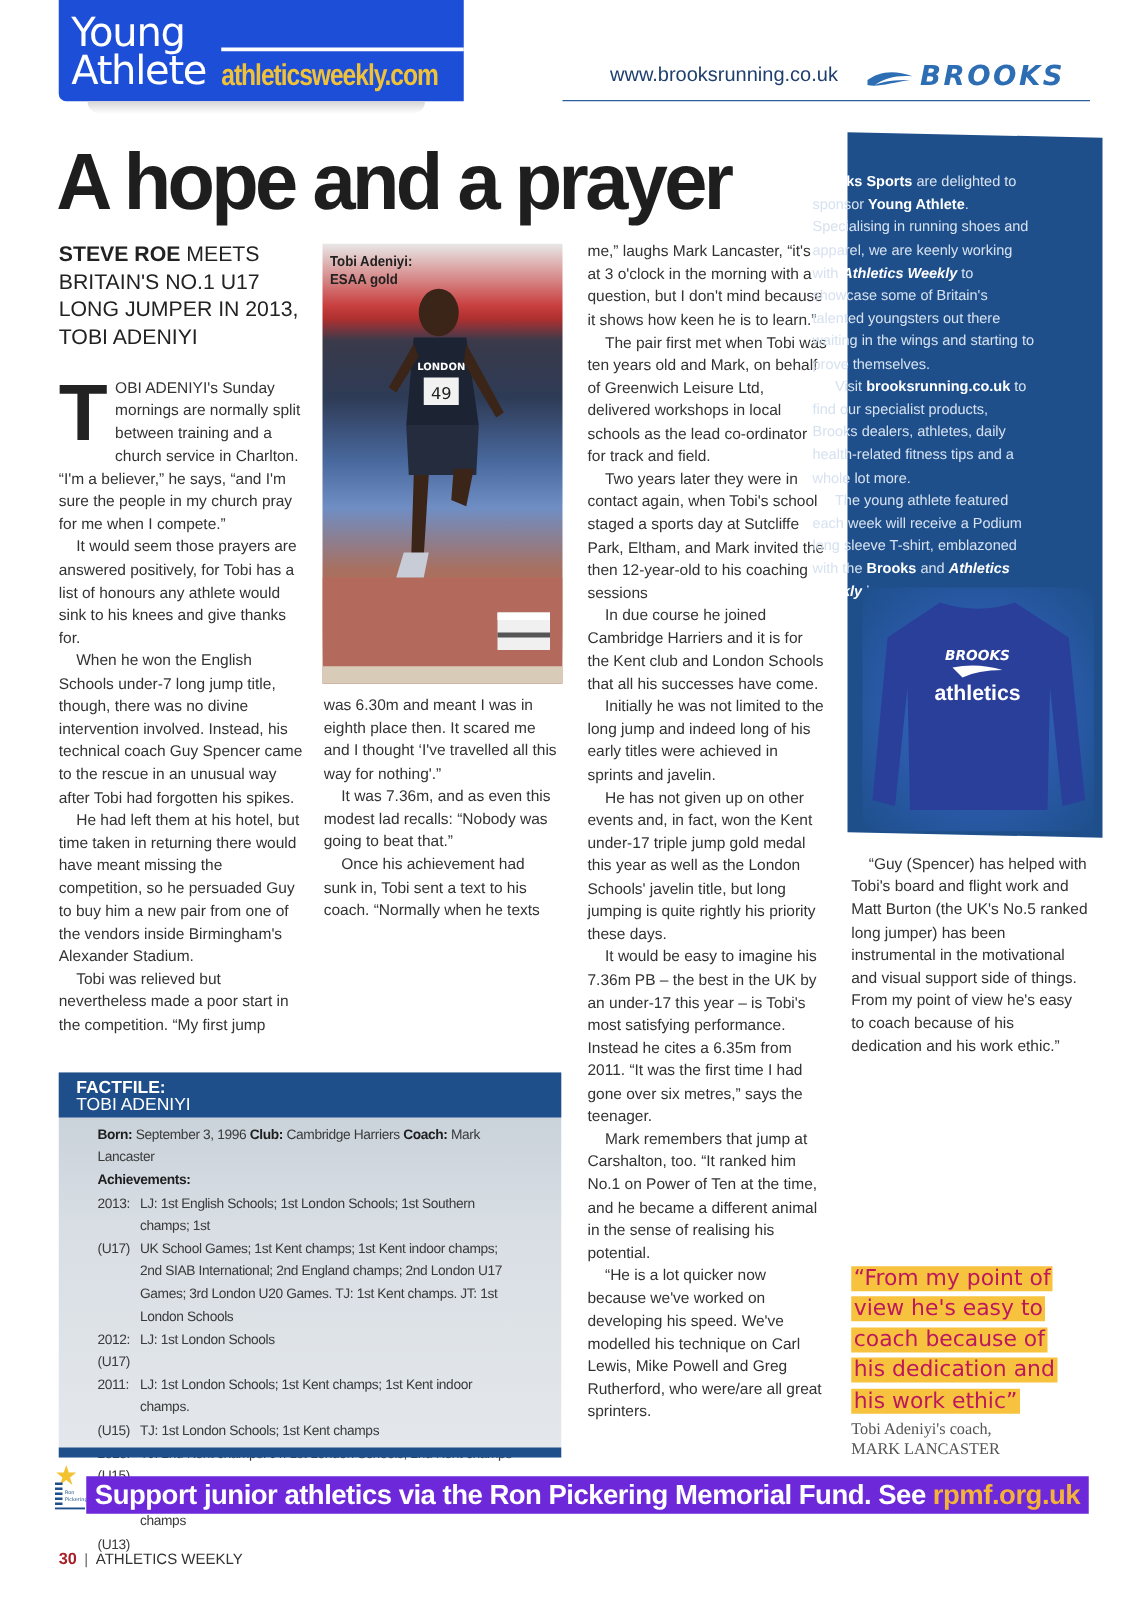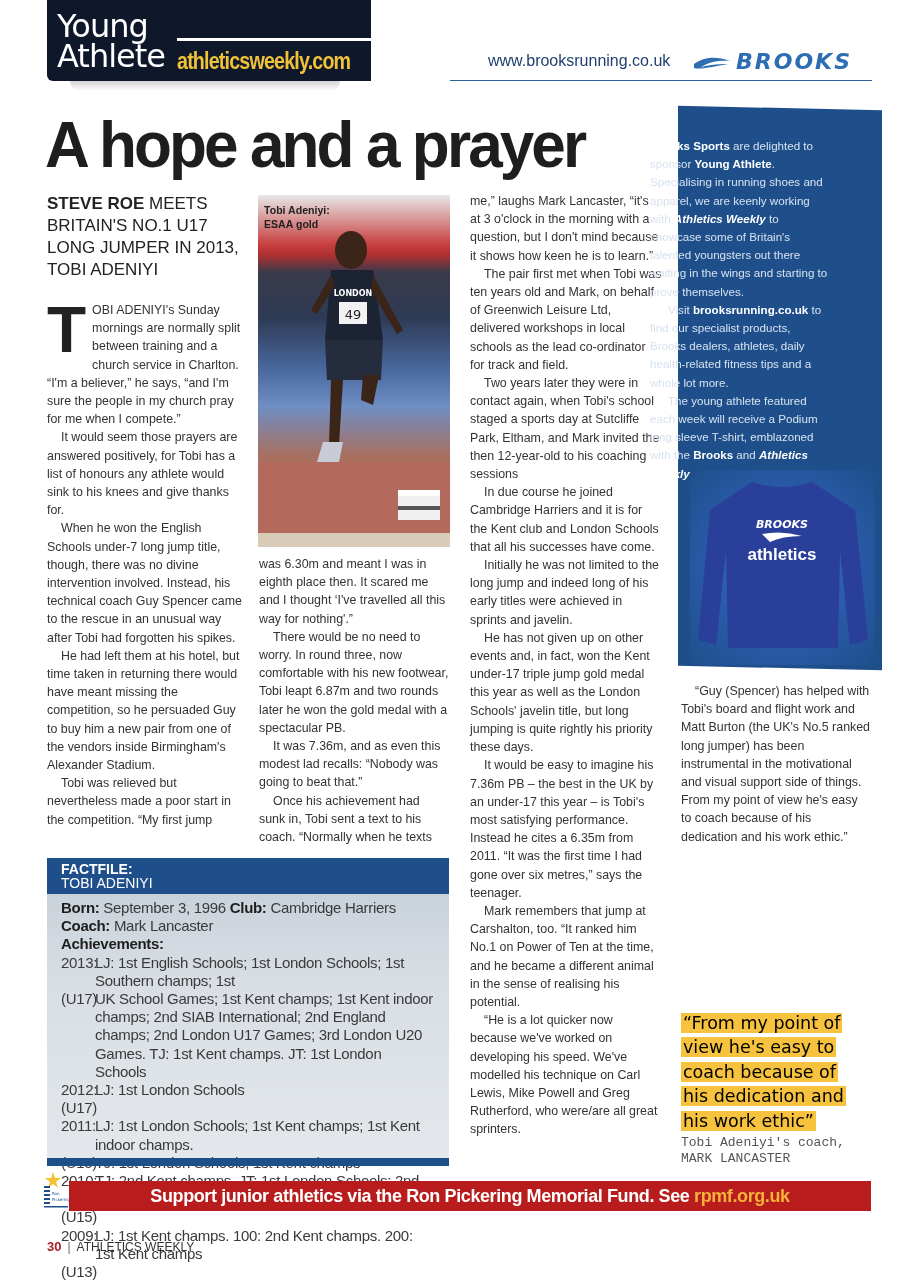--- a/index.html
+++ b/index.html
@@ -1,20 +1,20 @@
 <!DOCTYPE html>
 <html><head>
 <meta charset="utf-8">
 <style>
   * { box-sizing: border-box; margin: 0; padding: 0; }
   html, body { width: 905px; height: 1280px; background: #ffffff; overflow: hidden; }
   body { position: relative; font-family: "Liberation Sans", sans-serif; color: #2a2a2a; }
 
   
-  .masthead { position: absolute; left: 47px; top: 0; width: 324px; height: 81px; background: #0f172a; border-bottom-left-radius: 6px; }
+  .masthead { position: absolute; left: 47px; top: 0; width: 324px; height: 81px; background: #1d4ed8; border-bottom-left-radius: 6px; }
   .masthead .ya { position: absolute; left: 10px; top: 11px; color: #fff; font-size: 32px; line-height: 30px; letter-spacing: -1px; font-family: "DejaVu Sans", sans-serif; }
   .masthead .rule { position: absolute; left: 130px; top: 38px; width: 194px; height: 3px; background: #fff; }
   .masthead .site { position: absolute; left: 130px; top: 47px; color: #f0c23a; font-weight: bold; font-size: 24px; letter-spacing: -1px; font-family: "Liberation Sans Narrow", "Liberation Sans", sans-serif; transform: scaleX(0.82); transform-origin: left; }
   .masthead-shadow { position: absolute; left: 70px; top: 81px; width: 270px; height: 10px; background: linear-gradient(#d5d5d5, #fff); border-radius: 0 0 40px 40px; }
   .brooks-url { position: absolute; left: 488px; top: 52px; font-size: 16px; color: #1f3f6e; }
   .brooks-logo { position: absolute; left: 692px; top: 49px; display: flex; align-items: center; gap: 4px; }
   .brooks-logo .chevron { width: 40px; height: 20px; }
   .brooks-logo .word { font-style: italic; font-weight: bold; font-size: 22px; letter-spacing: 2px; color: #2d6db4; font-family: "DejaVu Sans", sans-serif; }
   .brooks-underline { position: absolute; left: 450px; top: 80px; width: 422px; height: 1px; background: #2a5e9e; }
 
@@ -52,35 +52,35 @@
   .brooks-text i { color: #fff; font-weight: bold; }
   .brooks-text p.ind { text-indent: 18px; }
   .tshirt { position: absolute; left: 690px; top: 470px; width: 185px; height: 195px; background: radial-gradient(ellipse at center, #3a6cc4 0%, #2a5aa8 55%, #1e4f8b 100%); }
   .tshirt svg { position: absolute; left: 0; top: 0; }
 
   
   .factfile { position: absolute; left: 47px; top: 858px; width: 402px; height: 308px; background: linear-gradient(180deg, #c4cdd6 0%, #d8dee4 40%, #e4e8ec 100%); }
   .factfile .ff-head { background: #1e4f8b; color: #fff; padding: 4px 14px 3px; height: 36px; }
   .factfile .ff-title { font-weight: bold; font-size: 14px; line-height: 14px; }
   .factfile .ff-name { font-size: 14px; line-height: 15px; }
-  .factfile .ff-body { padding: 5px 14px 0; font-size: 15px; line-height: 18.2px; color: #3a3a3a; letter-spacing: -0.3px; }
+  .factfile .ff-body { padding: 5px 31px 0; font-size: 11px; line-height: 18.2px; color: #3a3a3a; letter-spacing: -0.3px; }
   .factfile .ff-body b { color: #1e1e1e; }
   .ff-row { display: flex; }
   .ff-year { width: 34px; flex: none; }
   .ff-text { flex: 1; }
   .ff-bottom { position: absolute; left: 0; bottom: 0; width: 100%; height: 8px; background: #1e4f8b; }
 
   
-  .pullquote { position: absolute; left: 681px; top: 1011px; width: 180px; font-size: 17.5px; line-height: 24.4px; color: #000000; font-family: "DejaVu Sans", sans-serif; }
+  .pullquote { position: absolute; left: 681px; top: 1011px; width: 180px; font-size: 17.5px; line-height: 24.4px; color: #be185d; font-family: "DejaVu Sans", sans-serif; }
   .pullquote span { background: #f7c33e; box-decoration-break: clone; -webkit-box-decoration-break: clone; padding: 0 2px; }
-  .pq-attr { position: absolute; left: 681px; top: 1135px; font-size: 13px; line-height: 16px; color: #555; font-family: Liberation Mono, monospace; }
+  .pq-attr { position: absolute; left: 681px; top: 1135px; font-size: 13px; line-height: 16px; color: #555; font-family: Liberation Serif, serif; }
 
   
   .rp-logo { position: absolute; left: 43px; top: 1172px; width: 26px; height: 38px; }
-  .banner { position: absolute; left: 69px; top: 1181px; width: 802px; height: 30px; background: #b91c1c; text-align: center; color: #fff; font-size: 18px; line-height: 30px; font-weight: bold; letter-spacing: -0.4px; }
+  .banner { position: absolute; left: 69px; top: 1181px; width: 802px; height: 30px; background: #6d28d9; text-align: center; color: #fff; font-size: 22px; line-height: 30px; font-weight: bold; letter-spacing: -0.4px; }
   .banner .link { color: #f4b23a; }
   .folio { position: absolute; left: 47px; top: 1239px; font-size: 12px; color: #333; text-align: center; }
   .folio .num { color: #a61f26; font-weight: bold; font-size: 13px; }
   .folio .sep { margin: 0 6px; color: #666; }
 </style>
 </head>
 <body>
 
 <div class="masthead">
   <div class="ya">
@@ -132,21 +132,20 @@
     <path d="M20 212 L40 212 L36 232 L14 232 Z" fill="#c8ccd6"></path>
   </svg>
   <div class="caption">
     <div>Tobi Adeniyi:</div>
     <div>ESAA gold</div>
   </div>
 </div>
 
 <div class="col col2">
   <p class="noindent">was 6.30m and meant I was in eighth place then. It scared me and I thought ‘I've travelled all this way for nothing'.”</p>
-  <p>There would be no need to worry. In round three, now comfortable with his new footwear, Tobi leapt 6.87m and two rounds later he won the gold medal with a spectacular PB.</p>
   <p>It was 7.36m, and as even this modest lad recalls: “Nobody was going to beat that.”</p>
   <p>Once his achievement had sunk in, Tobi sent a text to his coach. “Normally when he texts</p>
 </div>
 
 <div class="col col3">
   <p class="noindent">me,” laughs Mark Lancaster, “it's at 3 o'clock in the morning with a question, but I don't mind because it shows how keen he is to learn.”</p>
   <p>The pair first met when Tobi was ten years old and Mark, on behalf of Greenwich Leisure Ltd, delivered workshops in local schools as the lead co-ordinator for track and field.</p>
   <p>Two years later they were in contact again, when Tobi's school staged a sports day at Sutcliffe Park, Eltham, and Mark invited the then 12-year-old to his coaching sessions</p>
   <p>In due course he joined Cambridge Harriers and it is for the Kent club and London Schools that all his successes have come.</p>
   <p>Initially he was not limited to the long jump and indeed long of his early titles were achieved in sprints and javelin.</p>

